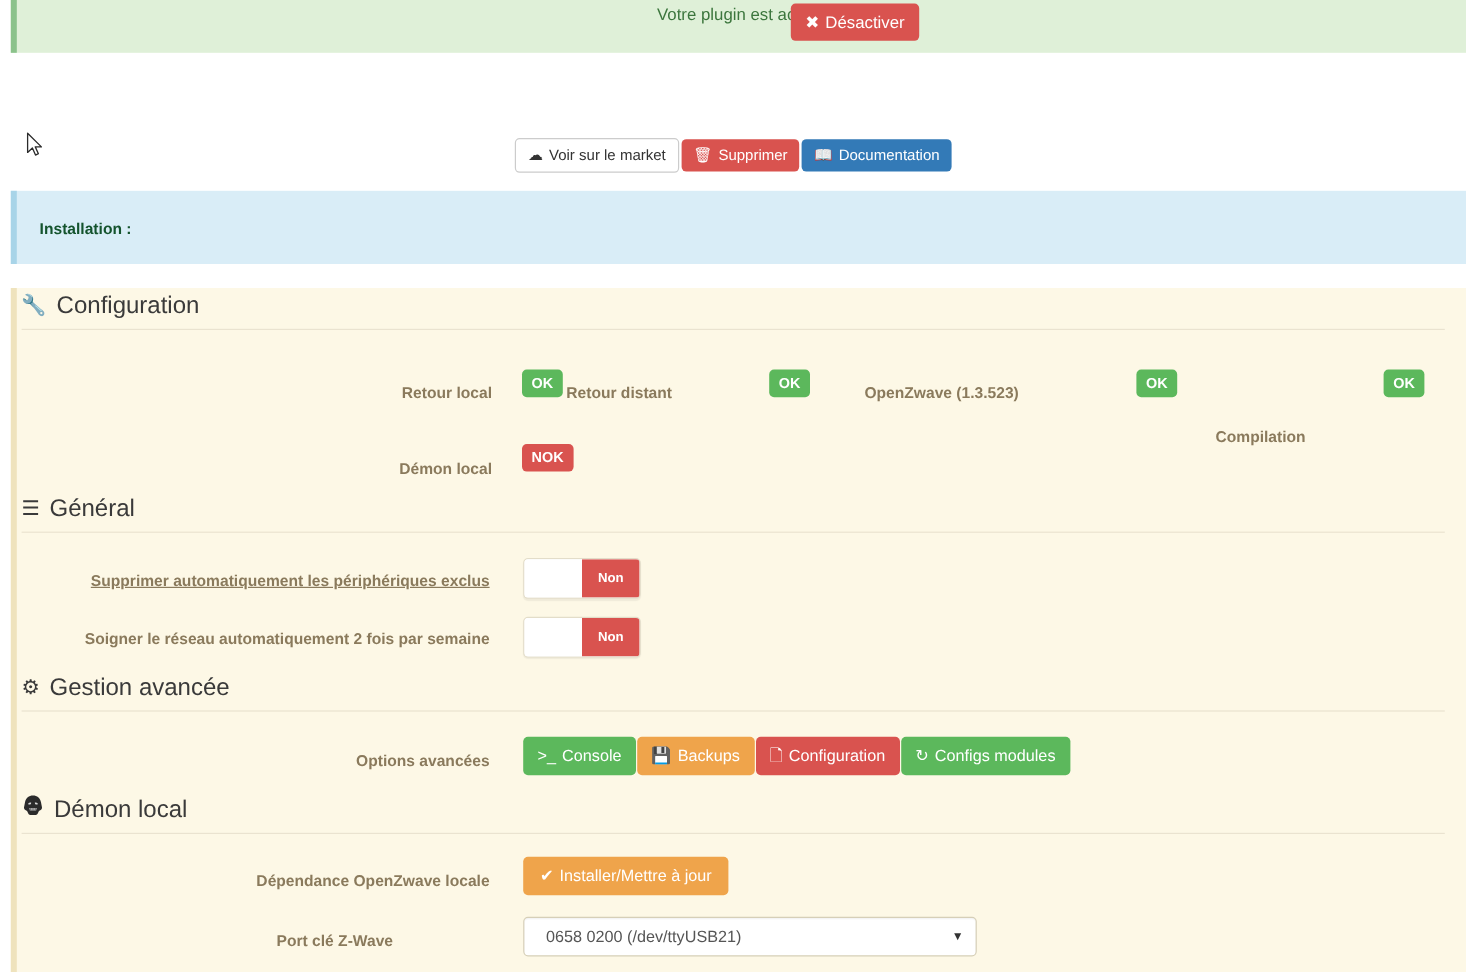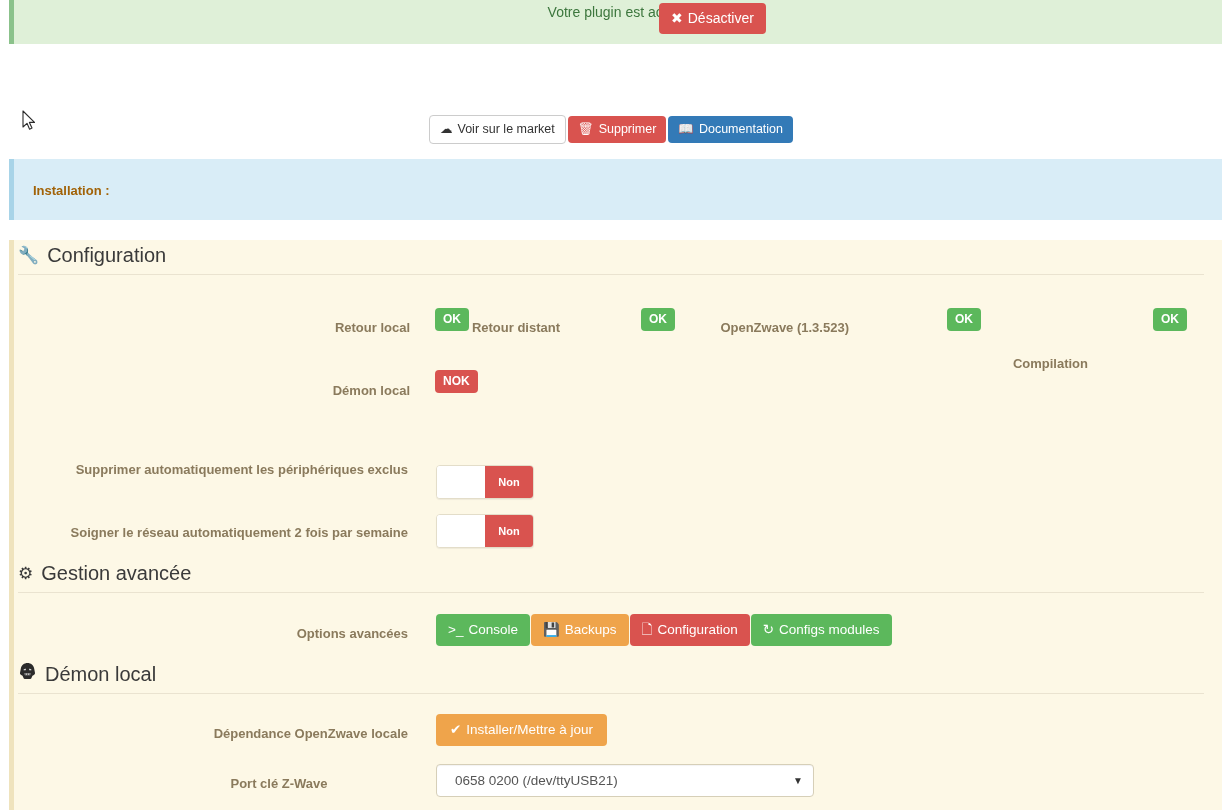--- a/index.html
+++ b/index.html
@@ -95,21 +95,21 @@
     height: 61px;
     background: #d9edf7;
     border-left: 5px solid #a8d4e8;
   }
   .alert-info .label-install {
     position: absolute;
     left: 19px;
     top: 24px;
     font-size: 13px;
     font-weight: bold;
-    color: #a16207;
+    color: #14532d;
   }
 
   
   .panel-config {
     position: absolute;
     left: 9px;
     top: 240px;
     width: 1213px;
     height: 570px;
     background: #fdf8e6;
@@ -195,21 +195,21 @@
     width: 48px;
     height: 32px;
     background: #d9534f;
     color: #ffffff;
     font-size: 11px;
     font-weight: bold;
     text-align: center;
     line-height: 32px;
   }
 
-  #lbl-suppr-auto { left: 40px; top: 460px; width: 368px; }
+  #lbl-suppr-auto { left: 40px; top: 474px; width: 368px; text-decoration: underline; }
   #tg-suppr-auto  { left: 436px; top: 465px; }
 
   #lbl-soigner { left: 40px; top: 523px; width: 368px; }
   #tg-soigner  { left: 436px; top: 514px; }
 
   
   #lbl-options-av { left: 150px; top: 624px; width: 258px; }
   #row-options-av {
     position: absolute;
     left: 436px;
@@ -310,20 +310,23 @@
 
   <div class="ctrl-label" id="lbl-openzwave">OpenZwave (1.3.523)</div>
   <div class="badge-status badge-ok" id="badge-openzwave">OK</div>
 
   <div class="ctrl-label" id="lbl-compilation">Compilation</div>
   <div class="badge-status badge-ok" id="badge-compilation">OK</div>
 
   <div class="ctrl-label" id="lbl-demon-local">Démon local</div>
   <div class="badge-status badge-nok" id="badge-demon-local">NOK</div>
 
+  <div class="legend" id="legend-general">
+    <span class="lic list-ico">☰</span><span>Général</span>
+  </div>
 
   <div class="ctrl-label" id="lbl-suppr-auto">Supprimer automatiquement les périphériques exclus</div>
   <div class="toggle" id="tg-suppr-auto">
     <span class="knob"></span>
     <span class="state">Non</span>
   </div>
 
   <div class="ctrl-label" id="lbl-soigner">Soigner le réseau automatiquement 2 fois par semaine</div>
   <div class="toggle" id="tg-soigner">
     <span class="knob"></span>

